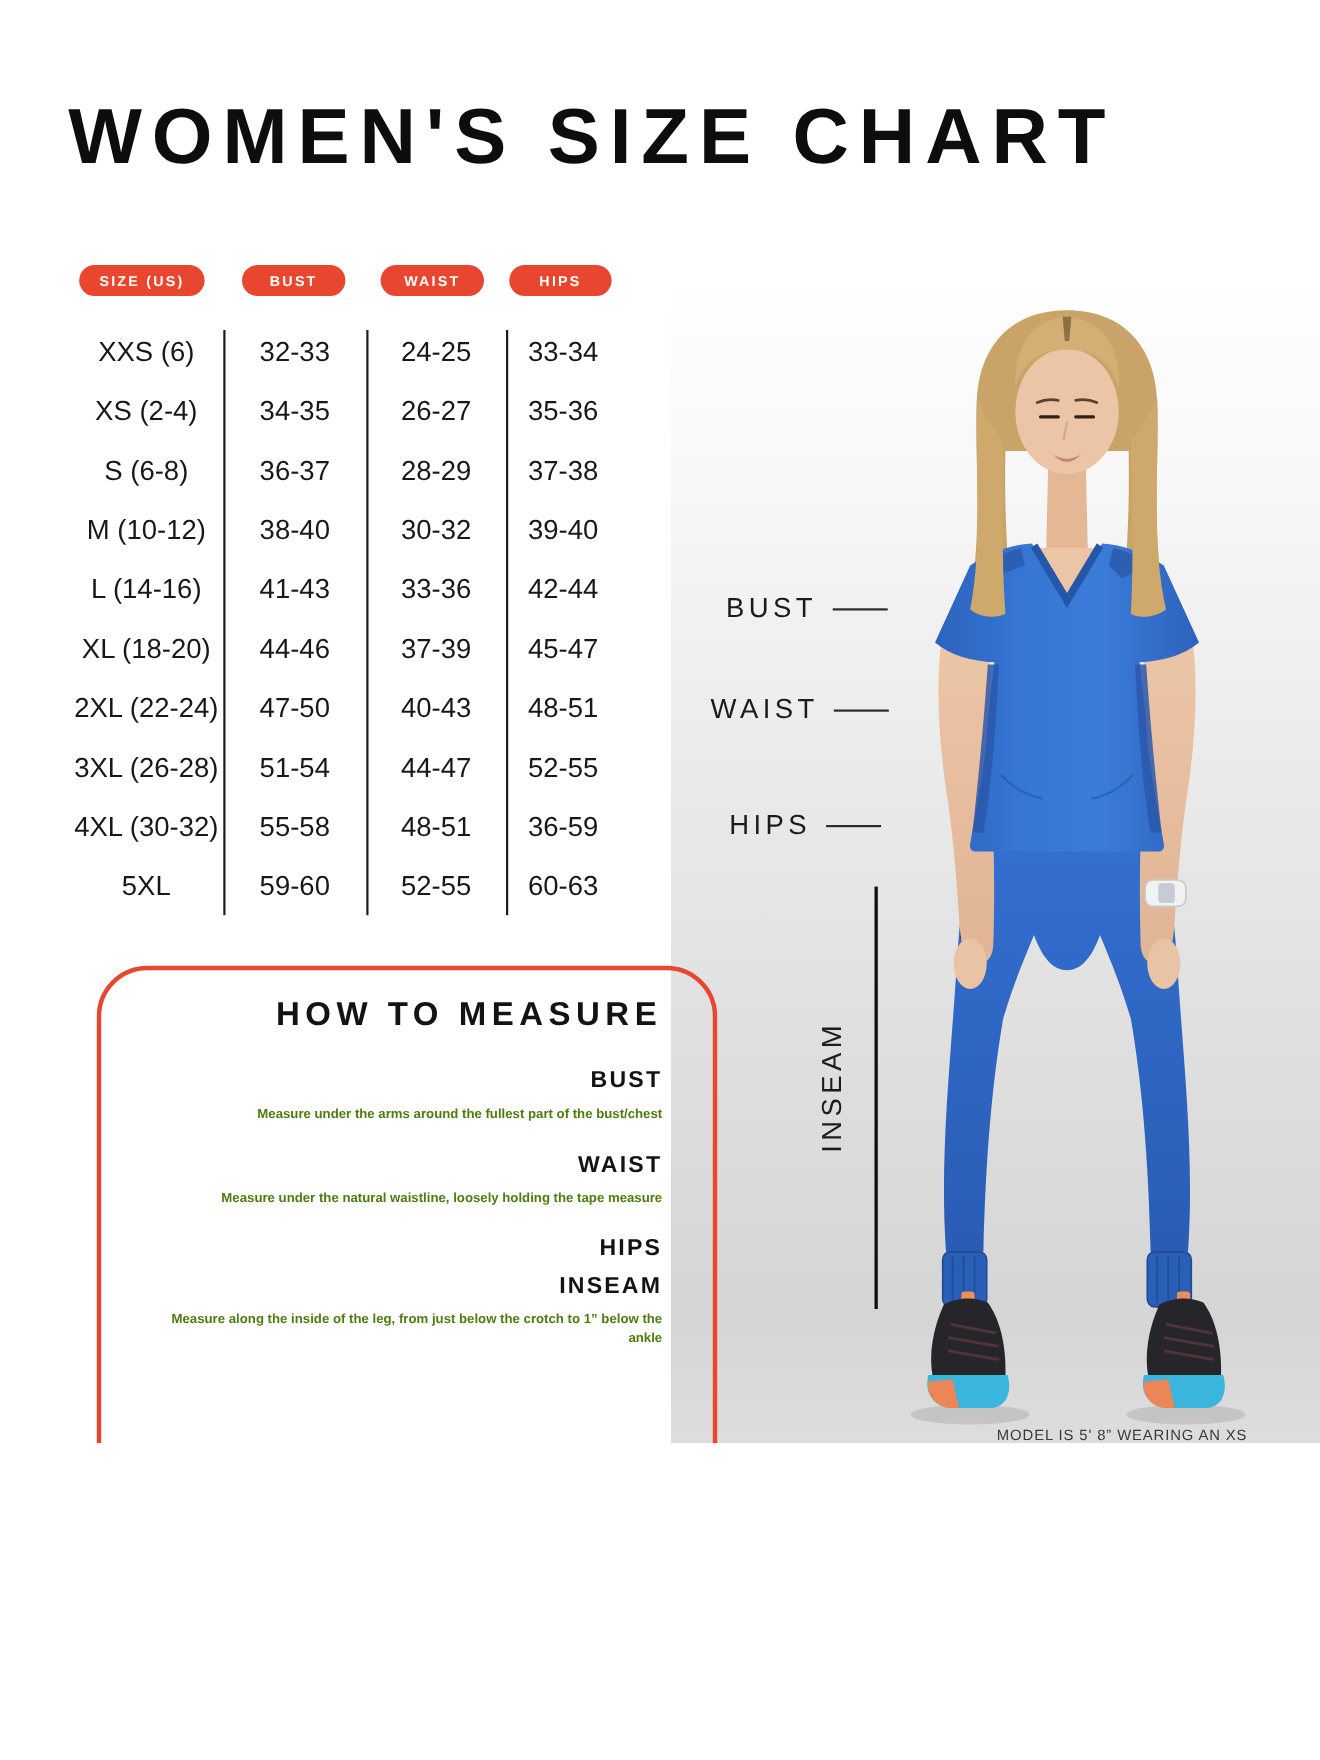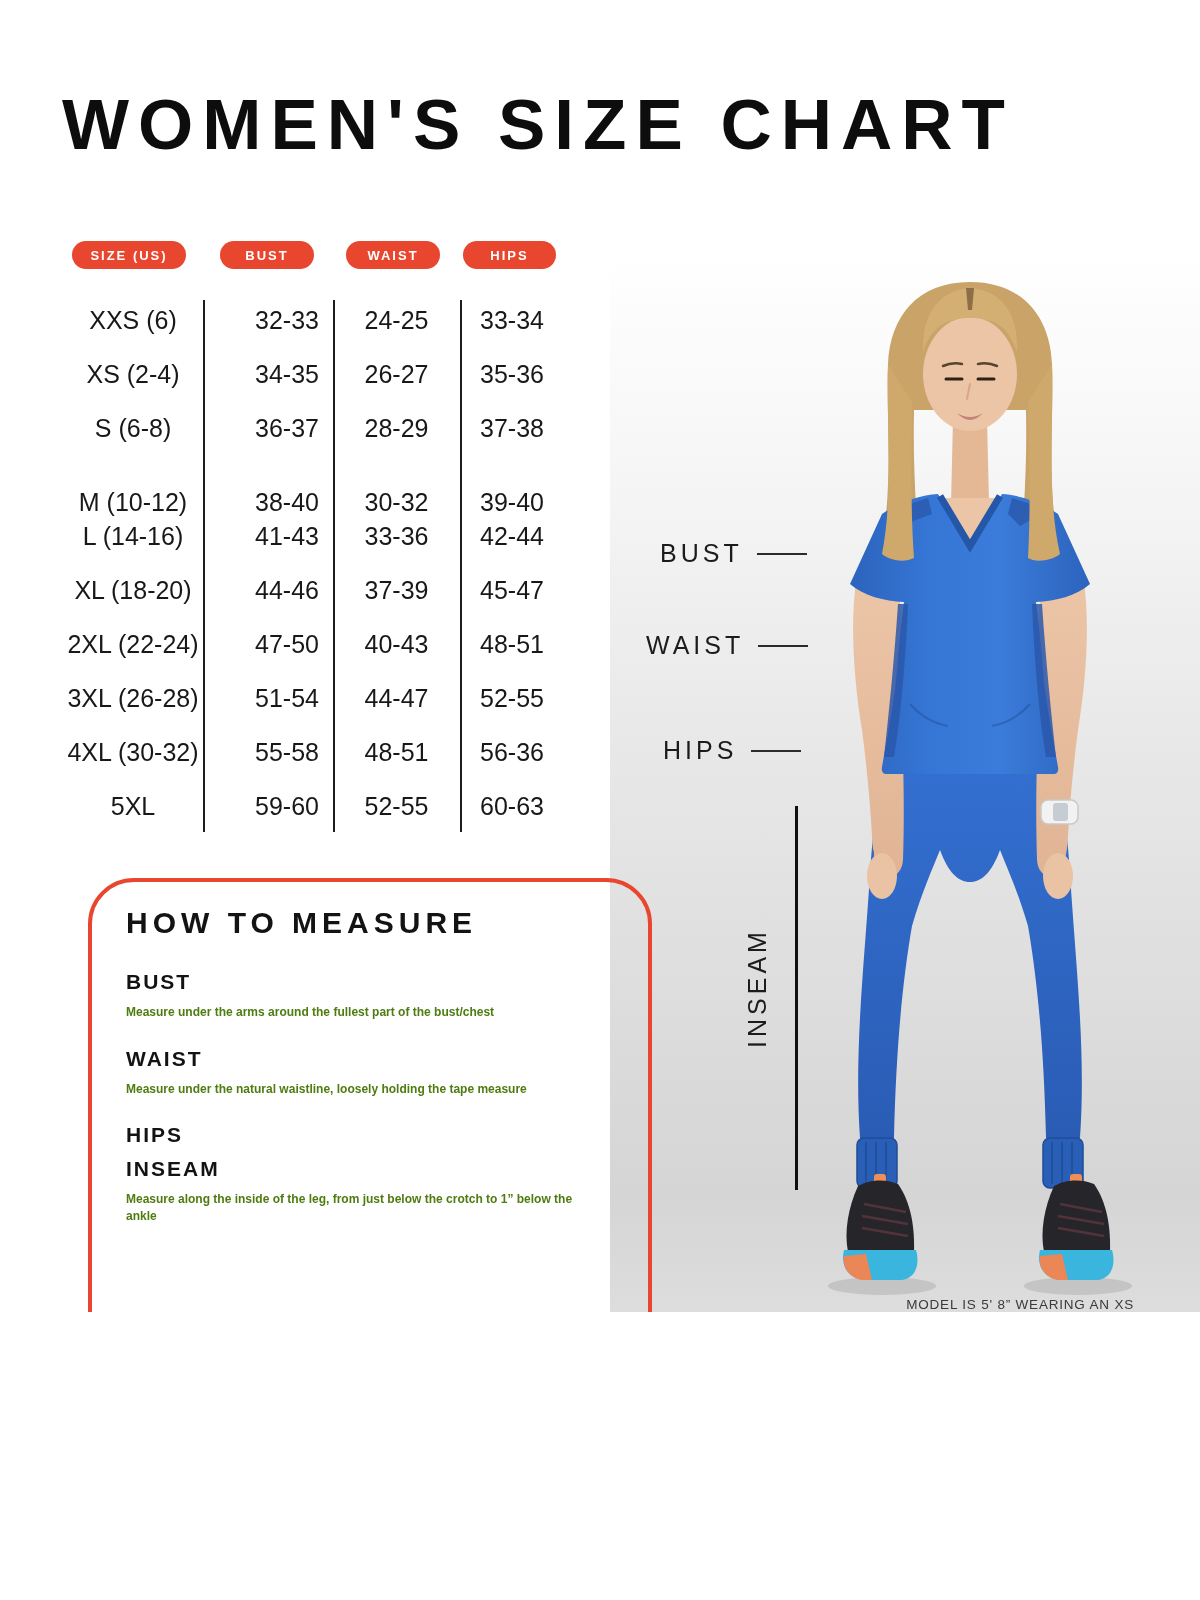--- a/index.html
+++ b/index.html
@@ -17,33 +17,33 @@
   .pill-bust{left:220px;width:94px;}
   .pill-waist{left:346px;width:94px;}
   .pill-hips{left:463px;width:93px;}
 
   
   .divider{position:absolute;top:300px;height:532px;width:1.5px;background:#1c1c1c;}
   .d1{left:203px;} .d2{left:333px;} .d3{left:460px;}
   .trow{position:absolute;left:0;width:600px;height:54px;}
   .cell{position:absolute;top:0;height:54px;line-height:54px;text-align:center;font-size:25px;color:#181818;white-space:nowrap;}
   .c-size{left:63px;width:140px;}
-  .c-bust{left:206px;width:124px;padding-left:19px;}
+  .c-bust{left:206px;width:124px;}
   .c-waist{left:336px;width:121px;}
   .c-hips{left:462px;width:100px;}
 
   
   .photo{position:absolute;left:610px;top:252px;width:590px;height:1072px;z-index:1;
          background:linear-gradient(180deg,#ffffff 0%,#f7f7f7 18%,#eaeaea 42%,#dcdcdc 72%,#d5d5d5 88%,#dedede 100%);}
   .photo svg{display:block;}
 
   
   .htm-box{position:absolute;left:88px;top:878px;width:556px;height:578px;border:4px solid var(--red);
            border-radius:46px;background:transparent;z-index:3;}
-  .htm-content{position:absolute;left:126px;top:906px;width:466px;z-index:4;}
+  .htm-content{position:absolute;left:136px;top:906px;width:466px;z-index:4;text-align:right;}
   .htm-title{font-size:30px;font-weight:700;letter-spacing:5px;color:#131313;margin:0 0 30px 0;}
   .m-label{font-size:21px;font-weight:700;letter-spacing:2px;color:#131313;margin:0 0 10px 0;}
   .m-text{font-size:12px;line-height:1.38;color:#4d7c0f;margin:0 0 26px 0;font-weight:bold;}
 
   
   .fig-label{position:absolute;display:flex;align-items:center;gap:14px;font-size:25px;letter-spacing:4px;color:#1b1b1b;z-index:4;}
   .dash{width:50px;height:2px;background:#2b2b2b;}
   .lbl-bust{left:660px;top:539px;}
   .lbl-waist{left:646px;top:631px;}
   .lbl-hips{left:663px;top:736px;}
@@ -83,21 +83,21 @@
     <div class="cell c-bust">34-35</div>
     <div class="cell c-waist">26-27</div>
     <div class="cell c-hips">35-36</div>
   </div>
   <div class="trow" style="top:401px">
     <div class="cell c-size">S (6-8)</div>
     <div class="cell c-bust">36-37</div>
     <div class="cell c-waist">28-29</div>
     <div class="cell c-hips">37-38</div>
   </div>
-  <div class="trow" style="top:475px">
+  <div class="trow" style="top:455px">
     <div class="cell c-size">M (10-12)</div>
     <div class="cell c-bust">38-40</div>
     <div class="cell c-waist">30-32</div>
     <div class="cell c-hips">39-40</div>
   </div>
   <div class="trow" style="top:509px">
     <div class="cell c-size">L (14-16)</div>
     <div class="cell c-bust">41-43</div>
     <div class="cell c-waist">33-36</div>
     <div class="cell c-hips">42-44</div>
@@ -117,21 +117,21 @@
   <div class="trow" style="top:671px">
     <div class="cell c-size">3XL (26-28)</div>
     <div class="cell c-bust">51-54</div>
     <div class="cell c-waist">44-47</div>
     <div class="cell c-hips">52-55</div>
   </div>
   <div class="trow" style="top:725px">
     <div class="cell c-size">4XL (30-32)</div>
     <div class="cell c-bust">55-58</div>
     <div class="cell c-waist">48-51</div>
-    <div class="cell c-hips">56-36</div>
+    <div class="cell c-hips">36-59</div>
   </div>
   <div class="trow" style="top:779px">
     <div class="cell c-size">5XL</div>
     <div class="cell c-bust">59-60</div>
     <div class="cell c-waist">52-55</div>
     <div class="cell c-hips">60-63</div>
   </div>
 
   <div class="photo">
     <svg width="590" height="1072" viewBox="0 0 590 1072" xmlns="http://www.w3.org/2000/svg">

